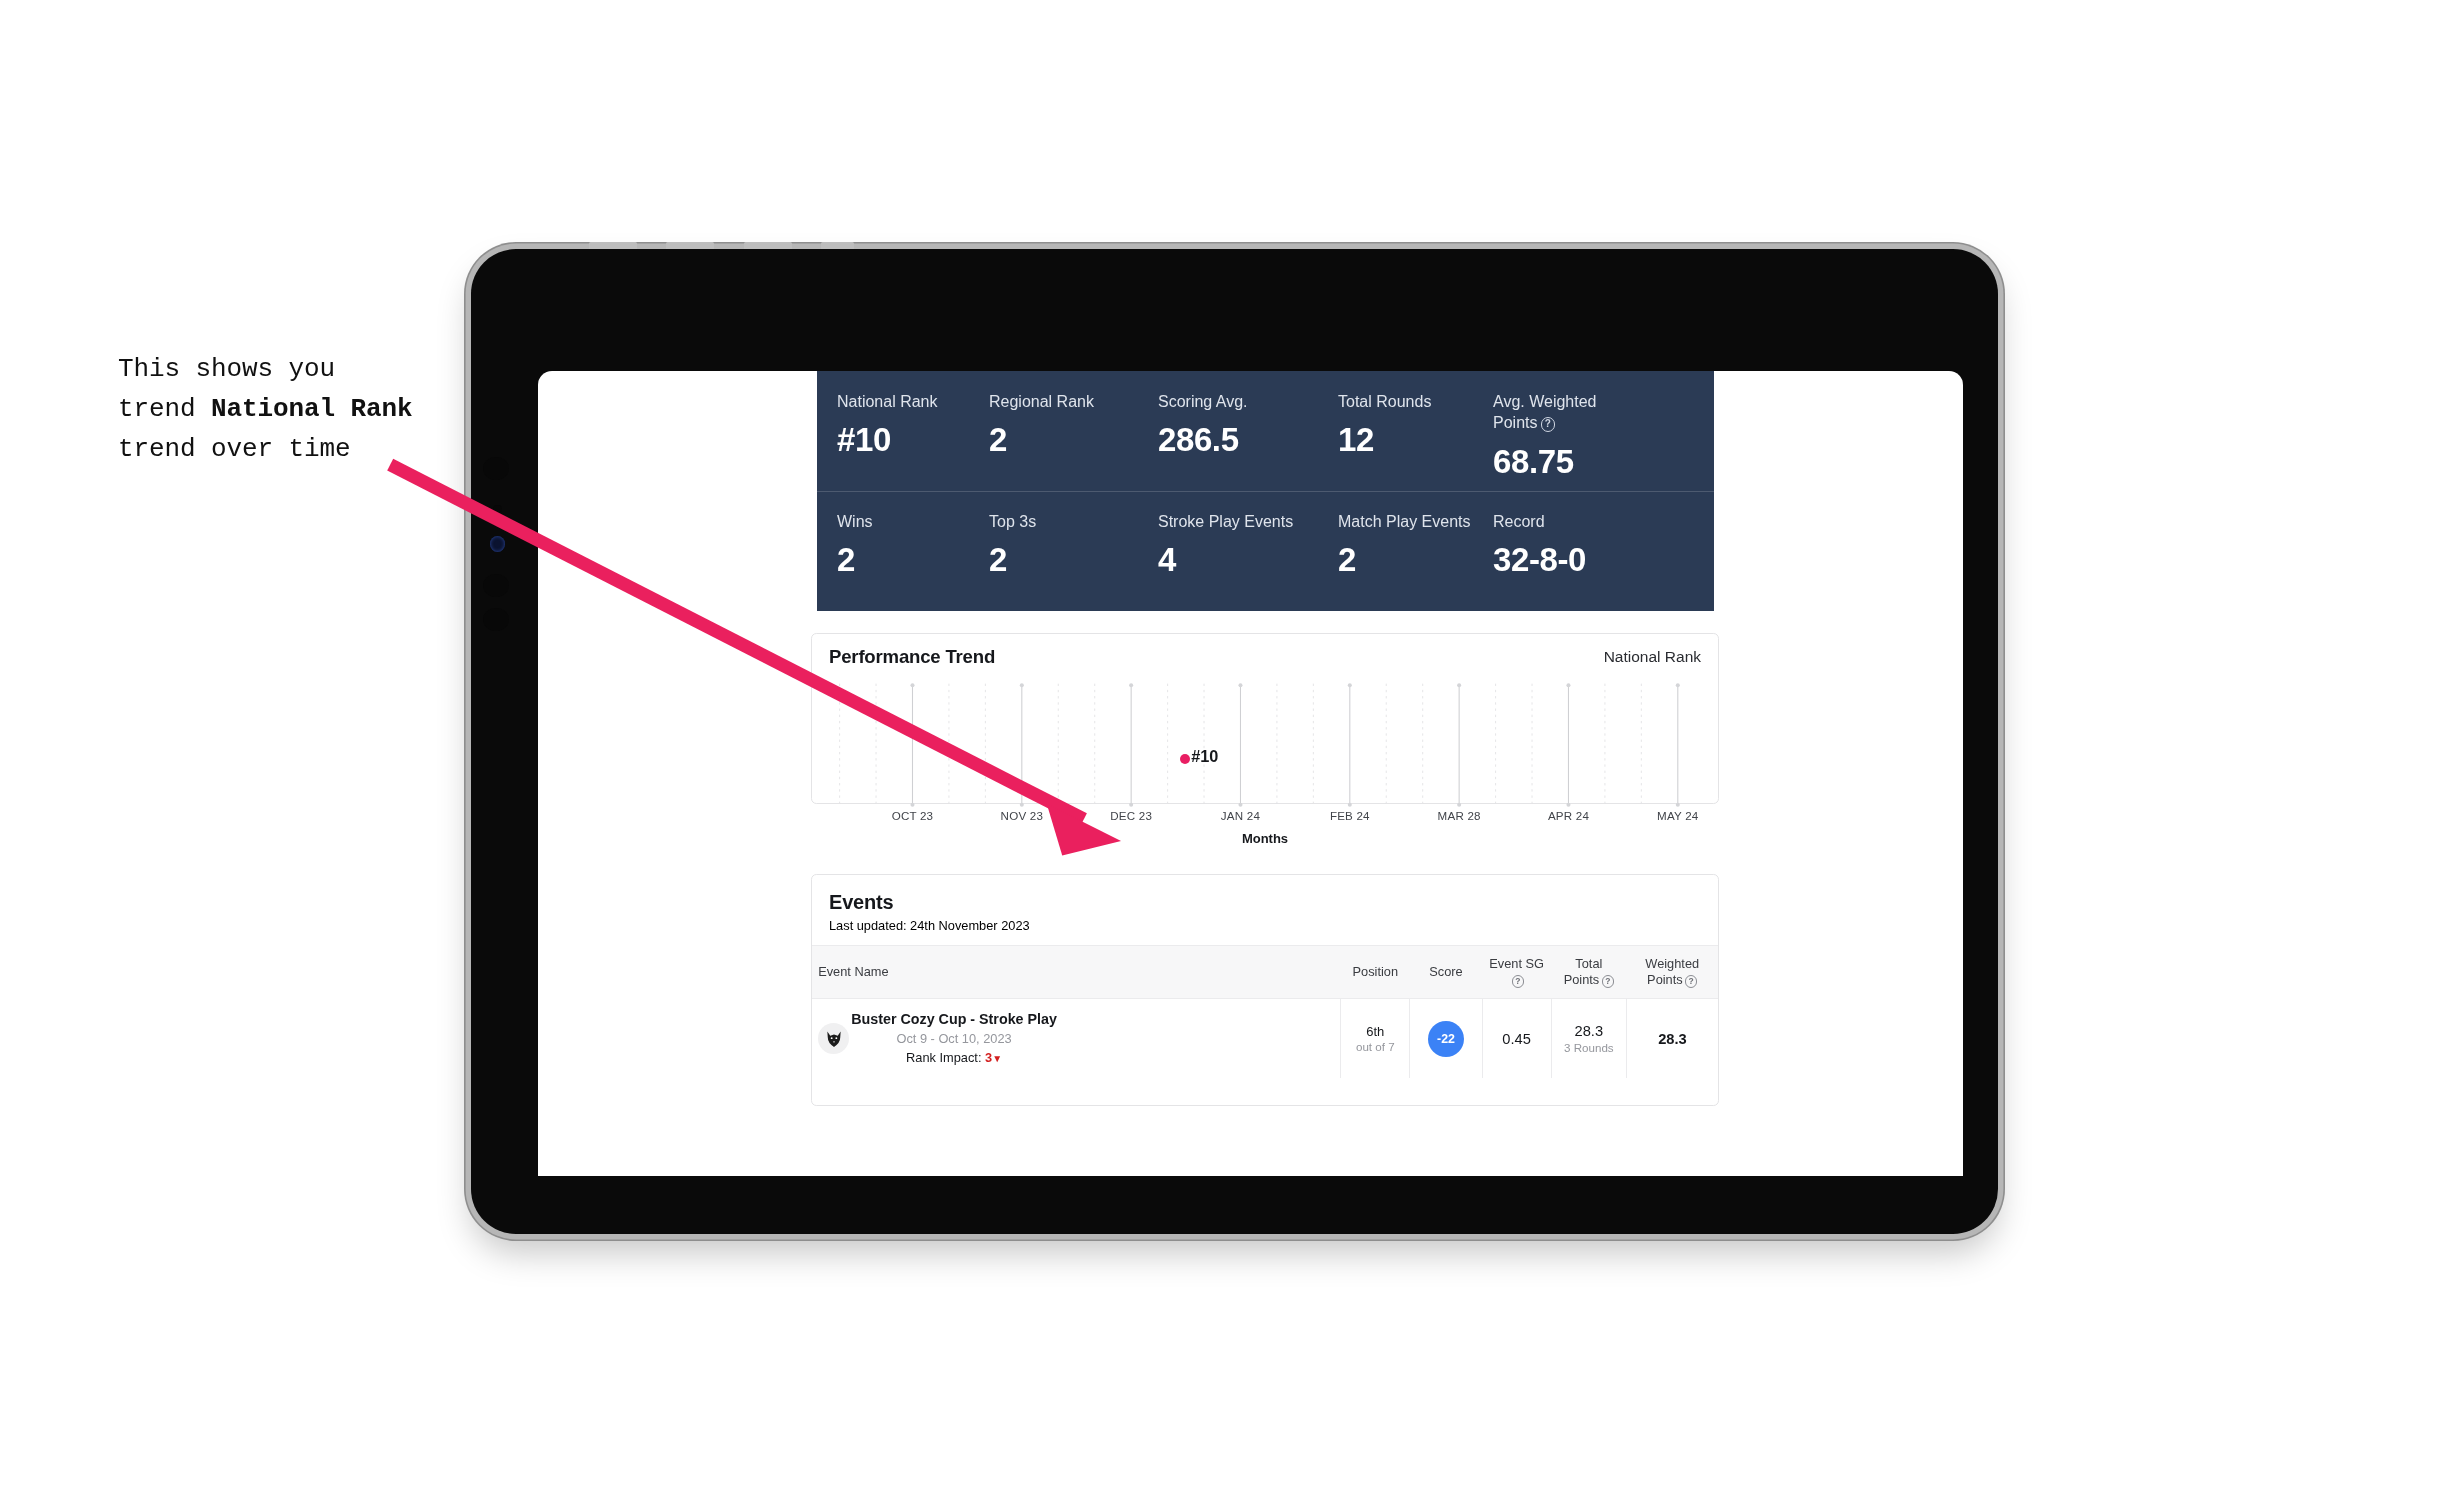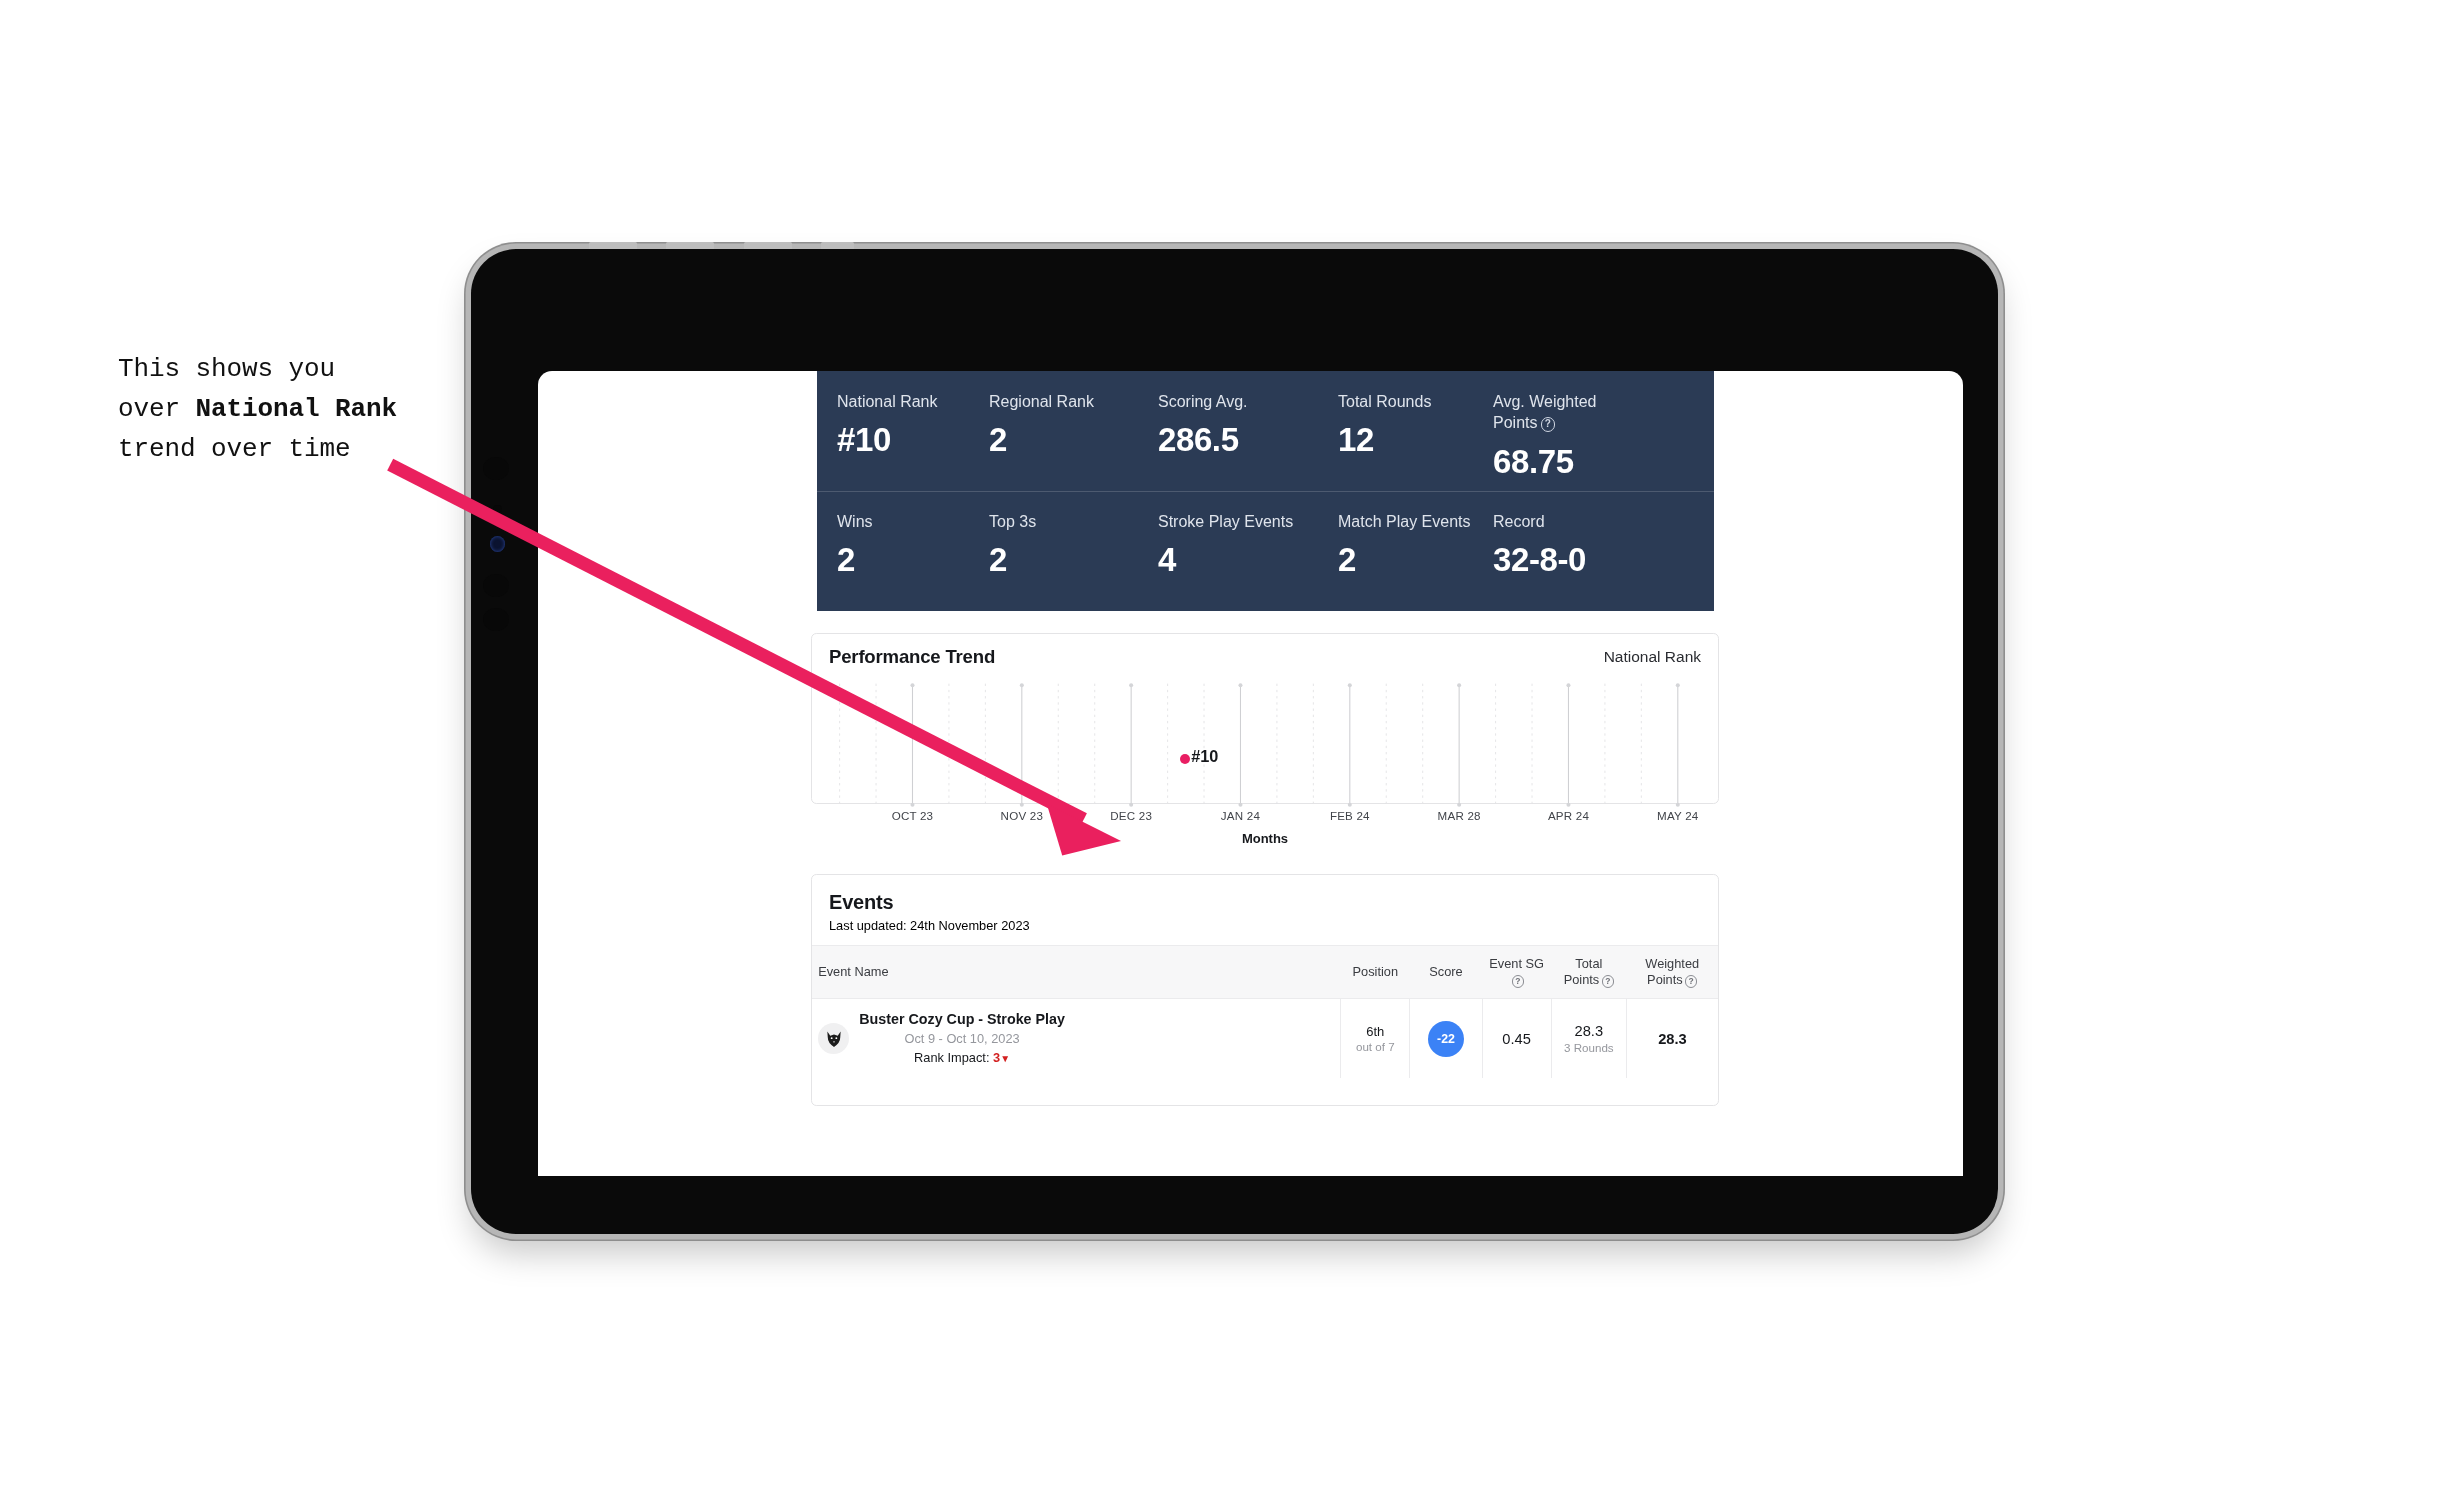--- a/index.html
+++ b/index.html
@@ -147,21 +147,21 @@
   th.col-total { width: 74px; }
   th.col-weighted { width: 90px; }
 
   table.events-table tbody td {
     padding: 11px 6.2px; vertical-align: middle; text-align: center;
     border-right: 0.8px solid #ebebed; font-size: 14.7px; color: #16181c;
   }
   table.events-table tbody td:last-child { border-right: none; }
   td.name-cell { text-align: left; padding-left: 17px; border-right: 0.8px solid #ebebed; }
 
-  .name-wrap { display: flex; align-items: center; gap: 10px; }
+  .name-wrap { display: flex; align-items: center; gap: 2px; }
   #event-logo {
     flex: 0 0 31px; width: 31px; height: 31px; border-radius: 50%;
     background: #f0f0f1; display: flex; align-items: center; justify-content: center;
   }
   .ev-title { font-size: 14.3px; font-weight: 700; color: #16181c; line-height: 1.3; }
   .ev-dates { font-size: 12.8px; color: #95979d; margin-top: 2.3px; line-height: 1.3; }
   .ev-rank { font-size: 12.8px; color: #16181c; margin-top: 2.3px; line-height: 1.3; }
   .ev-rank .impact { color: #d32020; font-weight: 700; }
   .ev-rank .tri { color: #d32020; font-size: 10px; }
 
@@ -181,21 +181,21 @@
     text-align: center; vertical-align: 0px; margin-left: 2.3px; font-weight: 600;
   }
 </style>
 </head>
 <body>
 
 <div id="stage">
 
   <div id="annotation-text">
     <span>This shows you</span><br>
-    <span>over </span><b>National Rank</b><br>
+    <span>trend </span><b>National Rank</b><br>
     <span>trend over time</span>
   </div>
 
   <svg id="annotation-arrow" viewBox="0 0 3180 1932">
     <line x1="504" y1="600" x2="1400" y2="1058" stroke="#ea205e" stroke-width="17" stroke-linecap="butt"></line>
     <polygon points="1448,1086 1352,1038 1372,1105" fill="#ea205e"></polygon>
   </svg>
 
   <div id="tablet">
 

